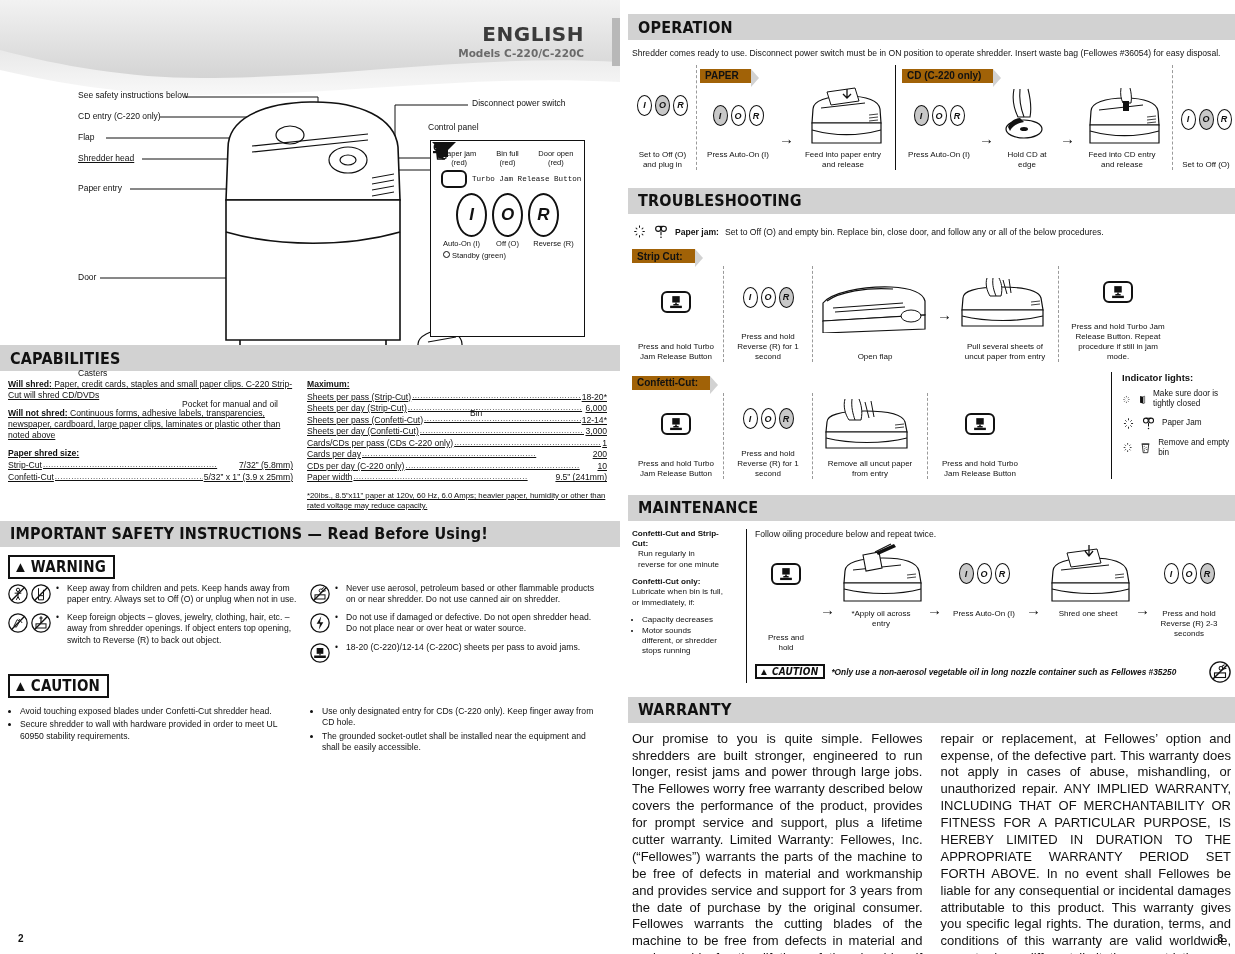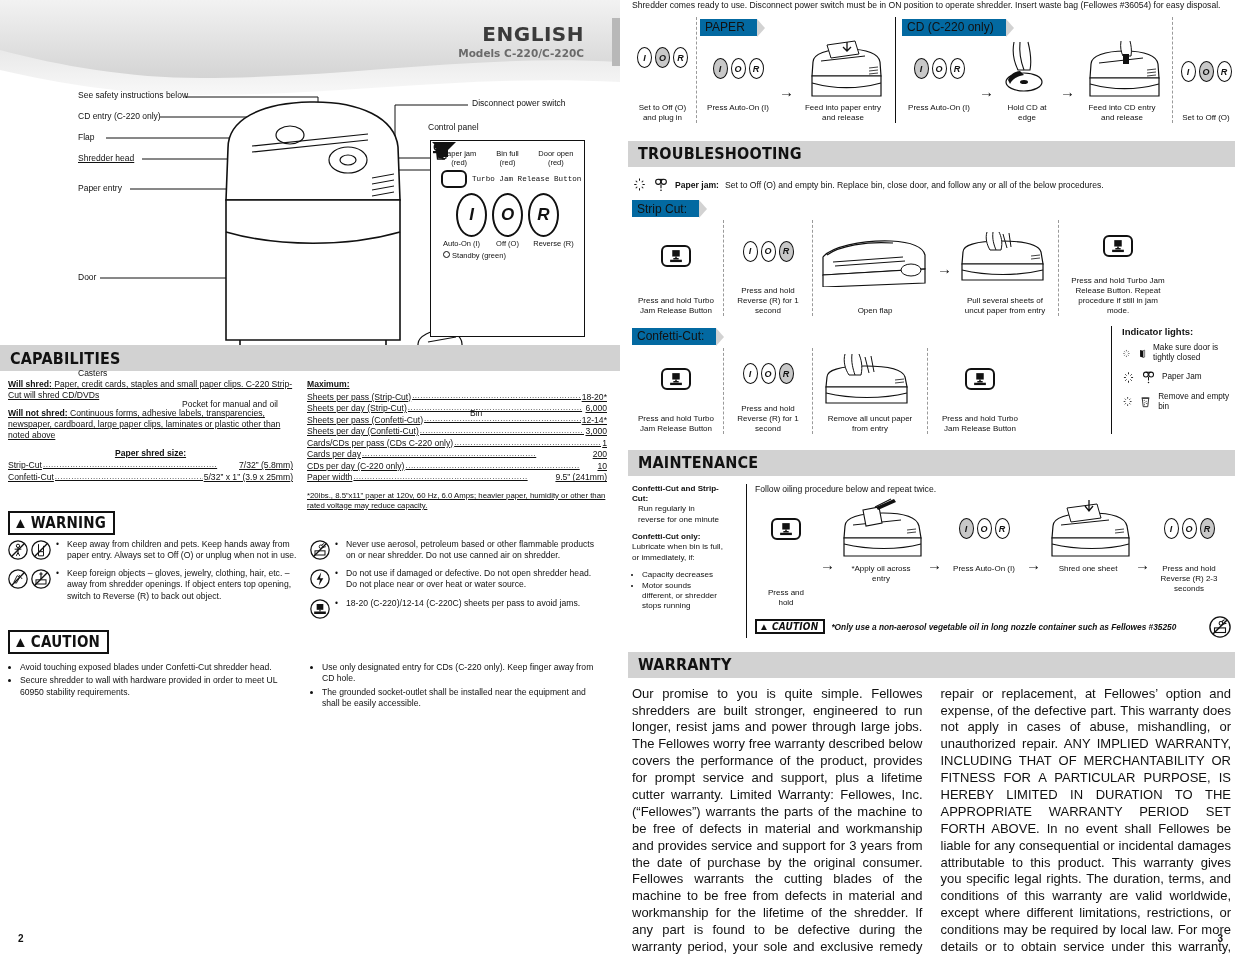--- a/index.html
+++ b/index.html
@@ -98,22 +98,22 @@
   .bullet{ flex:0 0 auto; padding:0 3px 0 0; }
   .stext{ flex:1 1 auto; }
   ul.plain{ margin:4px 0 0 0; padding-left:12px; font-size:8.6px; line-height:1.35; }
   ul.plain li{ margin-bottom:2px; }
 
   .pagenum{ position:absolute; bottom:10px; font-size:10px; font-weight:bold; }
 
   
   .intro{ font-size:8.6px; padding:0 4px 6px; line-height:1.3; }
   .tag{
-    display:inline-block; position:relative; background:#0369a1;
-    font-size:12px; font-weight:normal; padding:1.5px 12px 1.5px 5px;
+    display:inline-block; position:relative; background:#a16207;
+    font-size:10px; font-weight:bold; padding:1.5px 12px 1.5px 5px;
     margin-bottom:3px;
   }
   .tag:after{
     content:""; position:absolute; right:-8px; top:0; width:0;height:0;
     border-top:9px solid transparent; border-bottom:9px solid transparent;
     border-left:8px solid #d2d2d2;
   }
   .step{ display:flex; flex-direction:column; align-items:center; padding:0 5px; }
   .step .art{ display:flex; align-items:center; justify-content:center; flex:1 1 auto; }
   .step .cap{ font-size:8px; text-align:center; line-height:1.25; margin-top:4px; }
@@ -328,21 +328,21 @@
 
   <div class="secbar">
     <h2>CAPABILITIES</h2>
   </div>
   <div class="cap-wrap">
     <div class="cap-col">
       <p><b>Will shred:</b>
         <span>Paper, credit cards, staples and small paper clips. C-220 Strip-Cut will shred CD/DVDs</span></p>
       <p><b>Will not shred:</b>
         <span>Continuous forms, adhesive labels, transparencies, newspaper, cardboard, large paper clips, laminates or plastic other than noted above</span></p>
-      <p style="margin-bottom:1px;text-align:center;"><b>Paper shred size:</b></p>
+      <p style="margin-bottom:1px;"><b>Paper shred size:</b></p>
       <div>
         <div class="dotline">
           <span class="nm">Strip-Cut</span>
           <span class="dots">................................................................</span>
           <span class="val">7/32” (5.8mm)</span>
         </div>
         <div class="dotline">
           <span class="nm">Confetti-Cut</span>
           <span class="dots">................................................................</span>
           <span class="val">5/32” x 1” (3.9 x 25mm)</span>
@@ -390,20 +390,23 @@
         <div class="dotline">
             <span class="nm">Paper width</span>
             <span class="dots">................................................................</span>
             <span class="val">9.5” (241mm)</span>
           </div>
       </div>
       <div class="footnote">*20lbs., 8.5”x11” paper at 120v, 60 Hz, 6.0 Amps; heavier paper, humidity or other than rated voltage may reduce capacity.</div>
     </div>
   </div>
 
+  <div class="secbar" style="margin-top:10px;">
+    <h2>IMPORTANT SAFETY INSTRUCTIONS — Read Before Using!</h2>
+  </div>
 
   <div style="padding:0 8px 4px;">
     <div class="alertbox">
       <span class="tri">▲</span>
       <span class="txt">WARNING</span>
     </div>
   </div>
 
   <div class="safety-cols">
     <div class="safety-col">
@@ -505,20 +508,23 @@
         <li>The grounded socket-outlet shall be installed near the equipment and shall be easily accessible.</li>
       </ul>
     </div>
   </div>
 
   <div class="pagenum" style="left:18px;">2</div>
 </div>
 
 <div class="page page-right">
 
+  <div class="secbar" style="margin-top:14px;">
+    <h2>OPERATION</h2>
+  </div>
   <div class="intro">Shredder comes ready to use. Disconnect power switch must be in ON position to operate shredder. Insert waste bag (Fellowes #36054) for easy disposal.</div>
 
   <div style="position:relative; padding:0 4px;">
     <div style="display:flex;">
 
       <div class="step" style="width:72px;">
         <div class="art">
           <div class="ovalset">
             <span class="minioval">I</span>
             <span class="minioval on">O</span>

